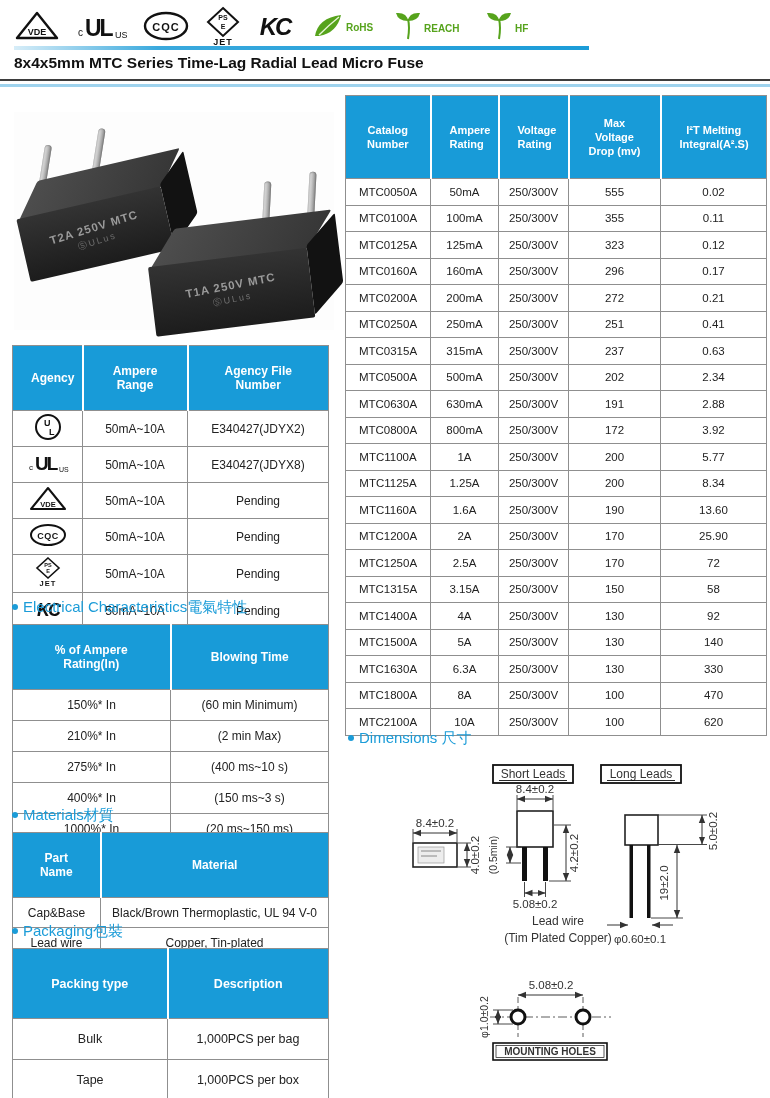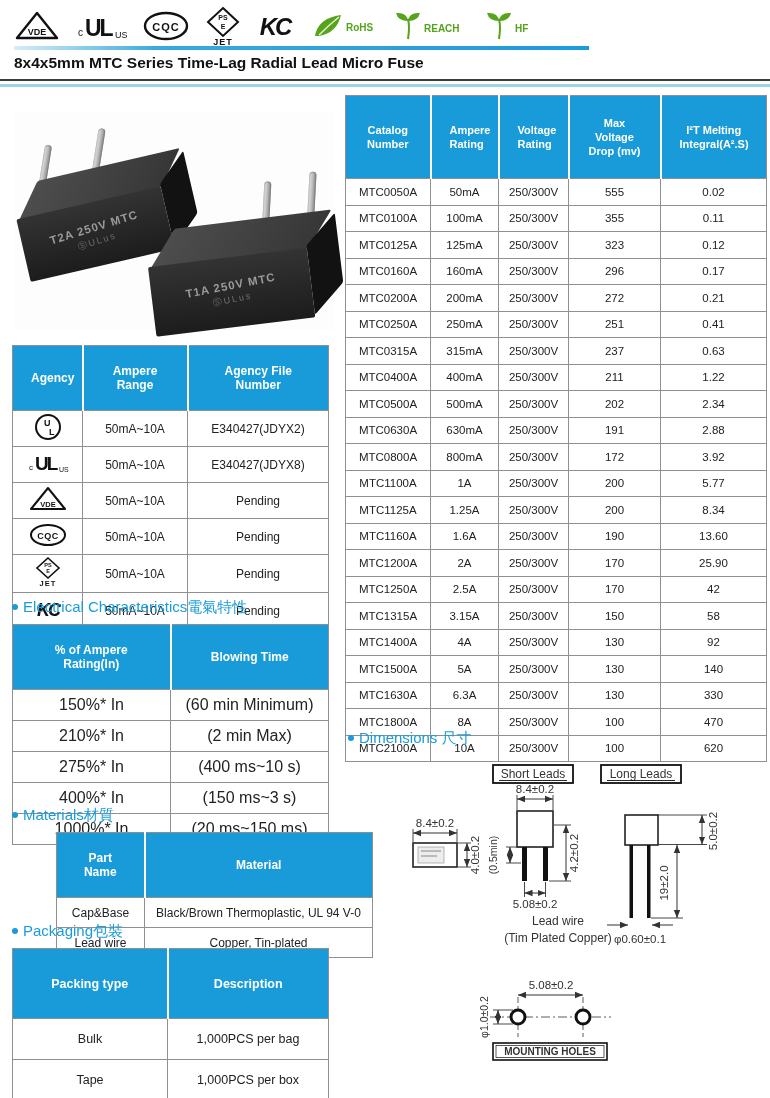--- a/index.html
+++ b/index.html
@@ -30,24 +30,24 @@
   .spec-table td{font-size:11.5px;height:21.5px;padding:0 1px;}
 
   .agency-wrap{position:absolute;left:12px;top:337px;width:318px;}
   .agency-table{width:316px;margin-top:8px;table-layout:fixed;}
   .agency-table th{font-size:12px;height:22px;}
   .agency-table td{font-size:12px;height:31px;}
 
   .elec-wrap{position:absolute;left:12px;top:598px;width:318px;}
   .elec-table{width:316px;margin-top:7px;table-layout:fixed;}
   .elec-table th{font-size:12px;height:24px;}
-  .elec-table td{font-size:16px;height:26px;}
+  .elec-table td{font-size:12px;height:26px;}
 
   .mat-wrap{position:absolute;left:12px;top:806px;width:318px;}
-  .mat-table{width:316px;margin-top:7px;table-layout:fixed;margin-left:44px;}
+  .mat-table{width:316px;margin-top:7px;table-layout:fixed;}
   .mat-table th{font-size:12px;height:19px;}
   .mat-table td{font-size:12px;height:25px;text-align:left;padding-left:6px;}
 
   .pack-wrap{position:absolute;left:12px;top:922px;width:318px;}
   .pack-table{width:316px;margin-top:7px;table-layout:fixed;}
   .pack-table th{font-size:12.5px;height:33px;margin-left:40px;}
   .pack-table td{font-size:12.5px;height:36px;}
 
   
   .photo{position:absolute;left:14px;top:112px;width:320px;height:218px;background:#fdfdfd;}
@@ -225,27 +225,20 @@
           <td>0.41</td>
         </tr>
         <tr>
           <td>MTC0315A</td>
           <td>315mA</td>
           <td>250/300V</td>
           <td>237</td>
           <td>0.63</td>
         </tr>
         <tr>
-          <td>MTC0400A</td>
-          <td>400mA</td>
-          <td>250/300V</td>
-          <td>211</td>
-          <td>1.22</td>
-        </tr>
-        <tr>
           <td>MTC0500A</td>
           <td>500mA</td>
           <td>250/300V</td>
           <td>202</td>
           <td>2.34</td>
         </tr>
         <tr>
           <td>MTC0630A</td>
           <td>630mA</td>
           <td>250/300V</td>
@@ -285,21 +278,21 @@
           <td>2A</td>
           <td>250/300V</td>
           <td>170</td>
           <td>25.90</td>
         </tr>
         <tr>
           <td>MTC1250A</td>
           <td>2.5A</td>
           <td>250/300V</td>
           <td>170</td>
-          <td>42</td>
+          <td>72</td>
         </tr>
         <tr>
           <td>MTC1315A</td>
           <td>3.15A</td>
           <td>250/300V</td>
           <td>150</td>
           <td>58</td>
         </tr>
         <tr>
           <td>MTC1400A</td>

